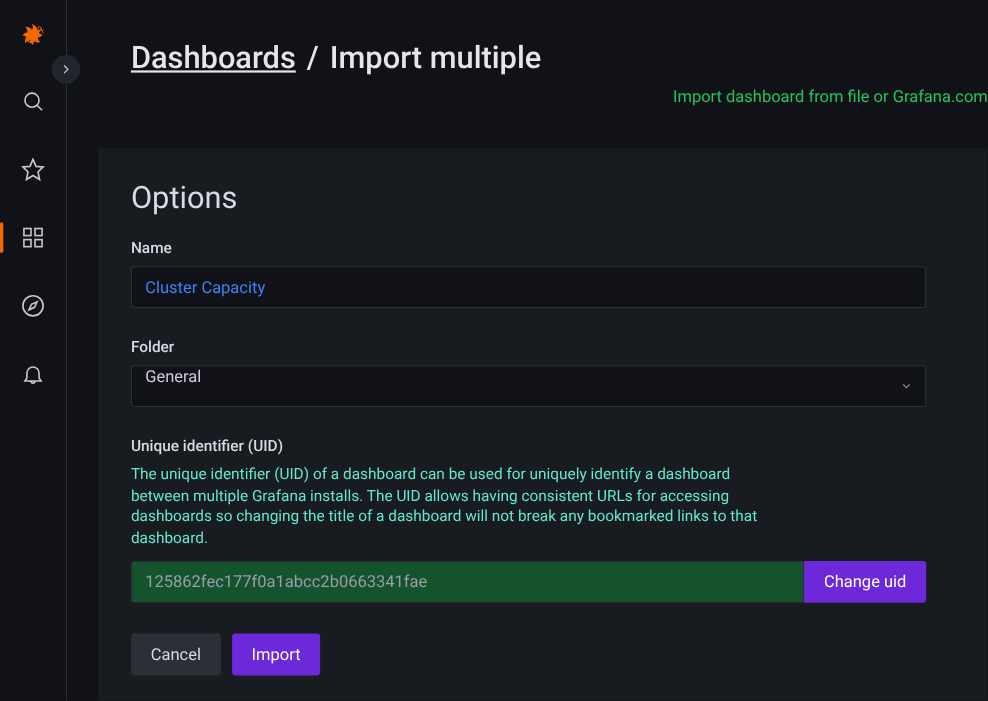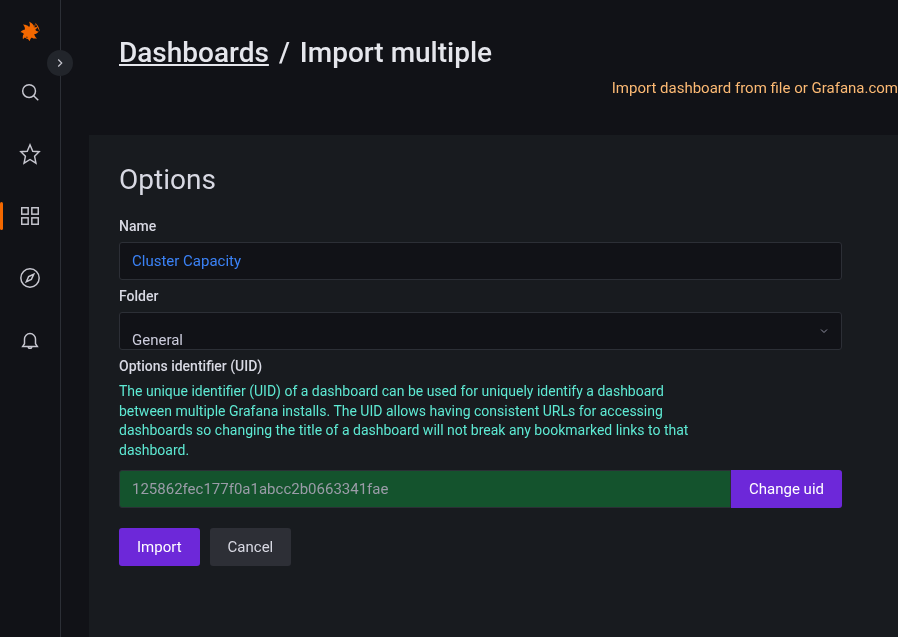--- a/index.html
+++ b/index.html
@@ -94,36 +94,36 @@
   .breadcrumb-link {
     text-decoration: underline;
     cursor: pointer;
   }
   .breadcrumb-sep {
     color: #e5e6ec;
   }
   .subtitle {
     margin-top: 10px;
     font-size: 15px;
-    color: #fdba74;
+    color: #22c55e;
   }
   .panel {
     margin: 12px 0 0 28px;
     background: #181b1f;
     padding: 28px 56px 40px 30px;
     flex: 1;
   }
   .panel-title {
     font-size: 28px;
     font-weight: 400;
     color: #d8d9e3;
     margin-bottom: 22px;
   }
   .field {
-    margin-bottom: 8px;
+    margin-bottom: 28px;
   }
   .field-label {
     font-size: 14px;
     font-weight: 500;
     color: #d8d9e3;
     margin-bottom: 8px;
   }
   .field-desc {
     font-size: 14px;
     color: #5eead4;
@@ -152,21 +152,21 @@
   .select-input {
     width: 100%;
     height: 38px;
     background: #111217;
     border: 1px solid #2c2f36;
     border-radius: 3px;
     color: #ccccdc;
     padding: 0 12px;
     font-size: 15px;
     display: flex;
-    align-items: flex-end;
+    align-items: flex-start;
     cursor: pointer;
   }
   .select-caret {
     position: absolute;
     right: 12px;
     top: 50%;
     transform: translateY(-50%);
     width: 12px;
     height: 12px;
     stroke: #8e8fa0;
@@ -287,26 +287,26 @@
         <div class="select-input">
           <span>General</span>
         </div>
         <svg class="select-caret" viewBox="0 0 24 24">
             <polyline points="6 9 12 15 18 9"></polyline>
           </svg>
       </div>
     </div>
 
     <div class="field">
-      <div class="field-label">Options identifier (UID)</div>
+      <div class="field-label">Unique identifier (UID)</div>
       <div class="field-desc">The unique identifier (UID) of a dashboard can be used for uniquely identify a dashboard between multiple Grafana installs. The UID allows having consistent URLs for accessing dashboards so changing the title of a dashboard will not break any bookmarked links to that dashboard.</div>
       <div class="uid-row">
         <input type="text" class="text-input readonly" readonly="" value="125862fec177f0a1abcc2b0663341fae" style="">
         <button class="btn btn-primary btn-changeuid">Change uid</button>
       </div>
     </div>
 
     <div class="actions">
+      <button class="btn btn-secondary">Cancel</button>
       <button class="btn btn-primary">Import</button>
-      <button class="btn btn-secondary">Cancel</button>
     </div>
   </div>
 </main>
 
 </body></html>

